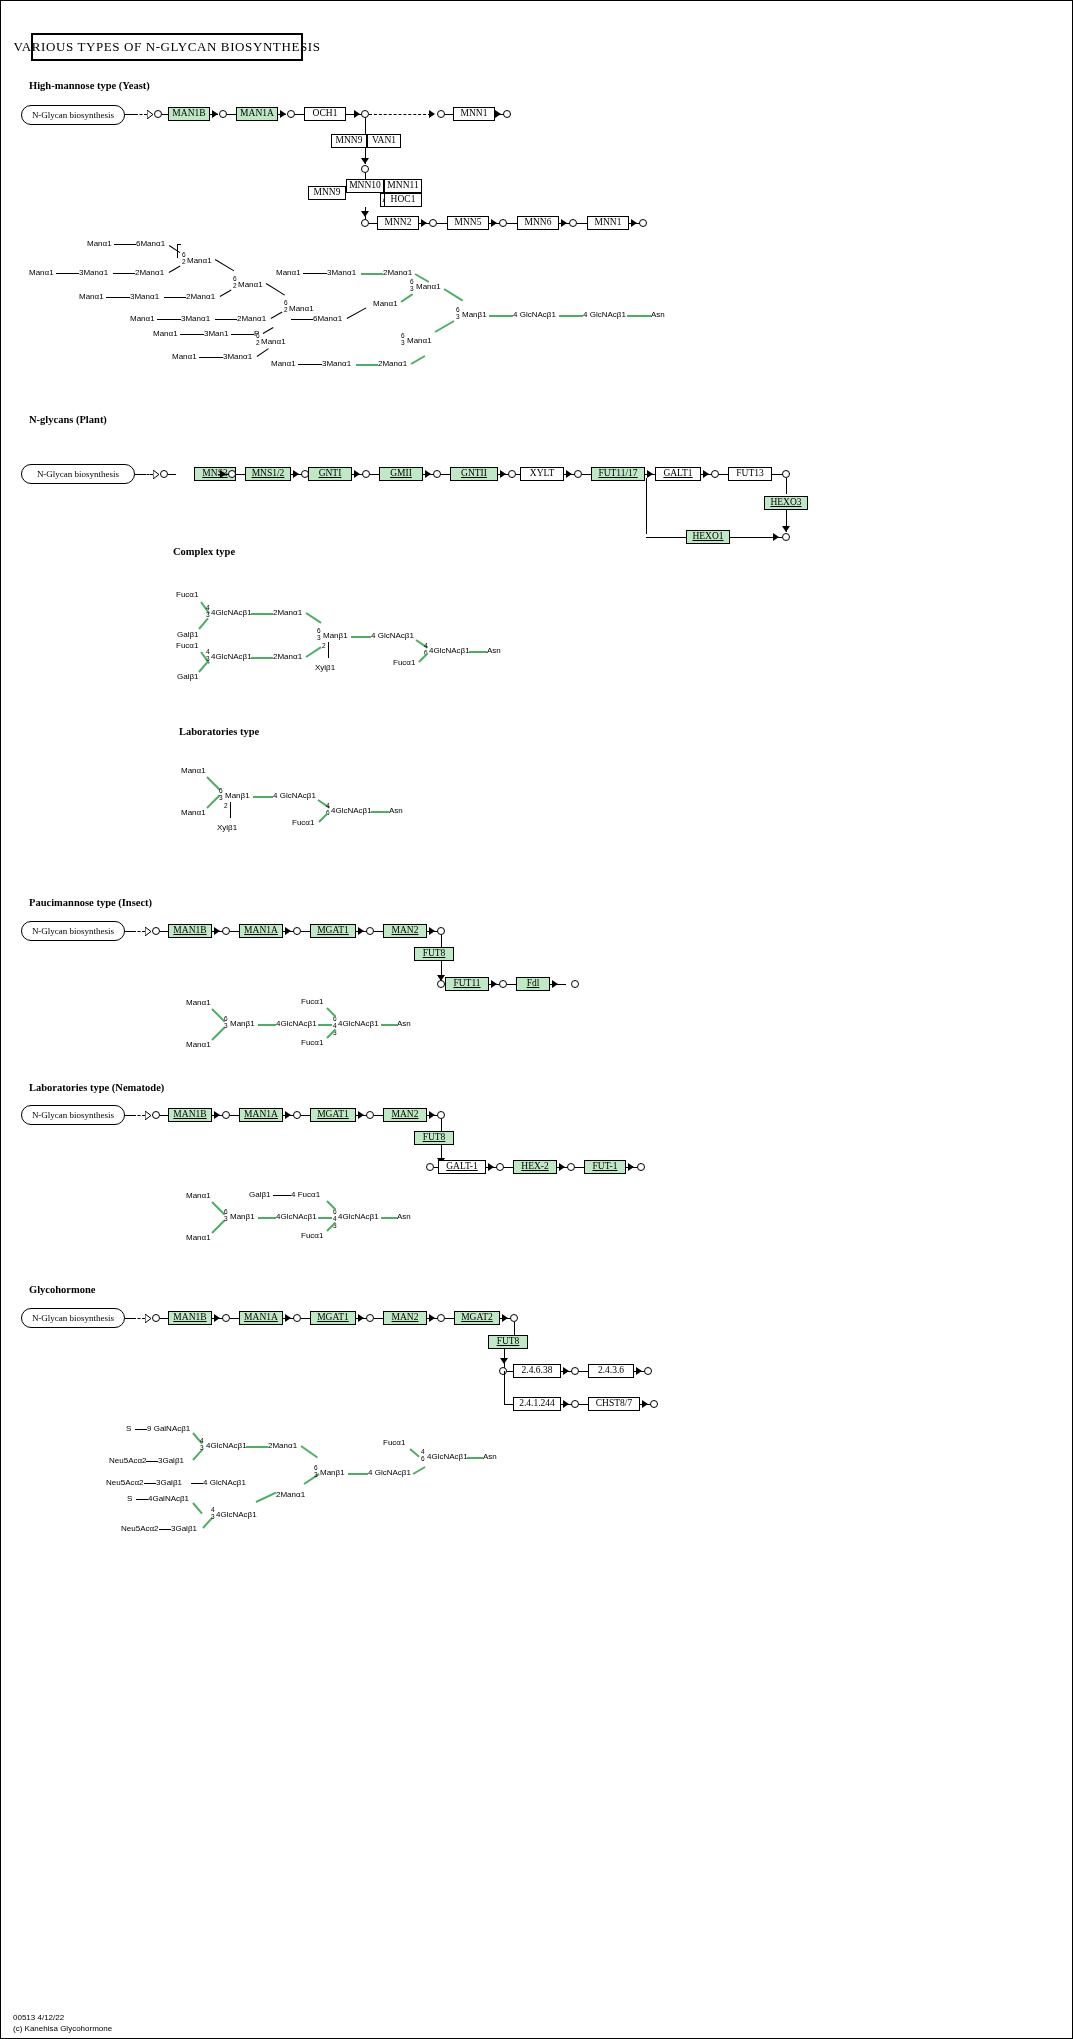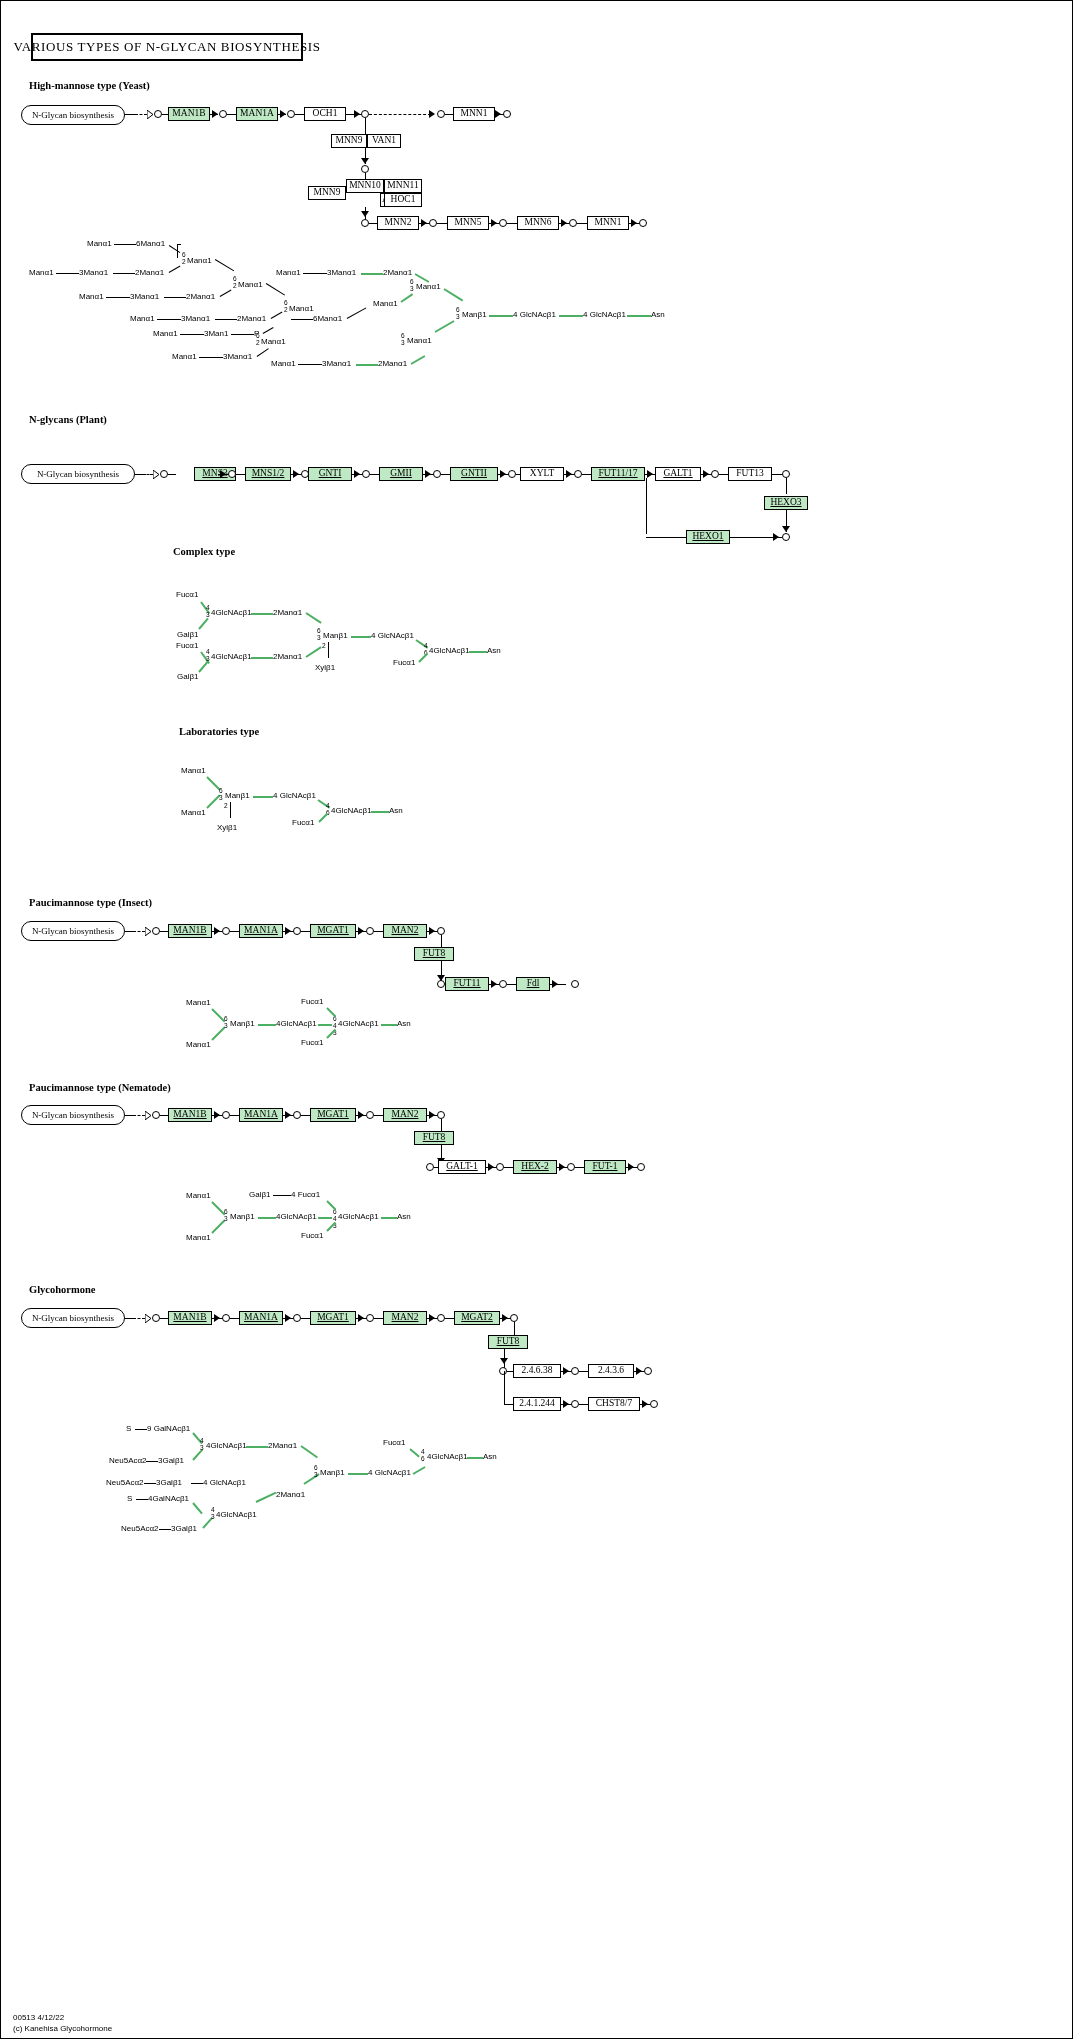--- a/index.html
+++ b/index.html
@@ -472,21 +472,21 @@
   <div class="gl sm" style="left:332px;top:1022px;">4</div>
   <div class="gl sm" style="left:332px;top:1029px;">3</div>
   <div class="gl" style="left:337px;top:1019px;">4GlcNAcβ1</div>
   <div class="bond g" style="left:380px;top:1023px;width:16px;"></div>
   <div class="gl" style="left:396px;top:1019px;">Asn</div>
   <div class="gl" style="left:300px;top:997px;">Fucα1</div>
   <div class="bond g" style="left:326px;top:1006px;width:12px;transform:rotate(45deg);"></div>
   <div class="gl" style="left:300px;top:1038px;">Fucα1</div>
   <div class="bond g" style="left:326px;top:1036px;width:12px;transform:rotate(-45deg);"></div>
 
-  <div class="sec" style="left:28px;top:1081px;">Paucimannose type (Nematode)</div>
+  <div class="sec" style="left:28px;top:1081px;">Laboratories type (Nematode)</div>
 
   <div class="maplink" style="left:20px;top:1104px;width:104px;">N-Glycan biosynthesis</div>
   <div class="hl" style="left:124px;top:1114px;width:8px;"></div>
   <div class="dash" style="left:132px;top:1114px;width:12px;"></div>
   <div class="tri-open" style="left:144px;top:1110px;">
     <svg width="6" height="9">
         <polygon points="0,0 6,4.5 0,9" fill="#fff" stroke="#000" stroke-width="1"></polygon>
       </svg>
   </div>
   <div class="cpd" style="left:151px;top:1110px;"></div>

